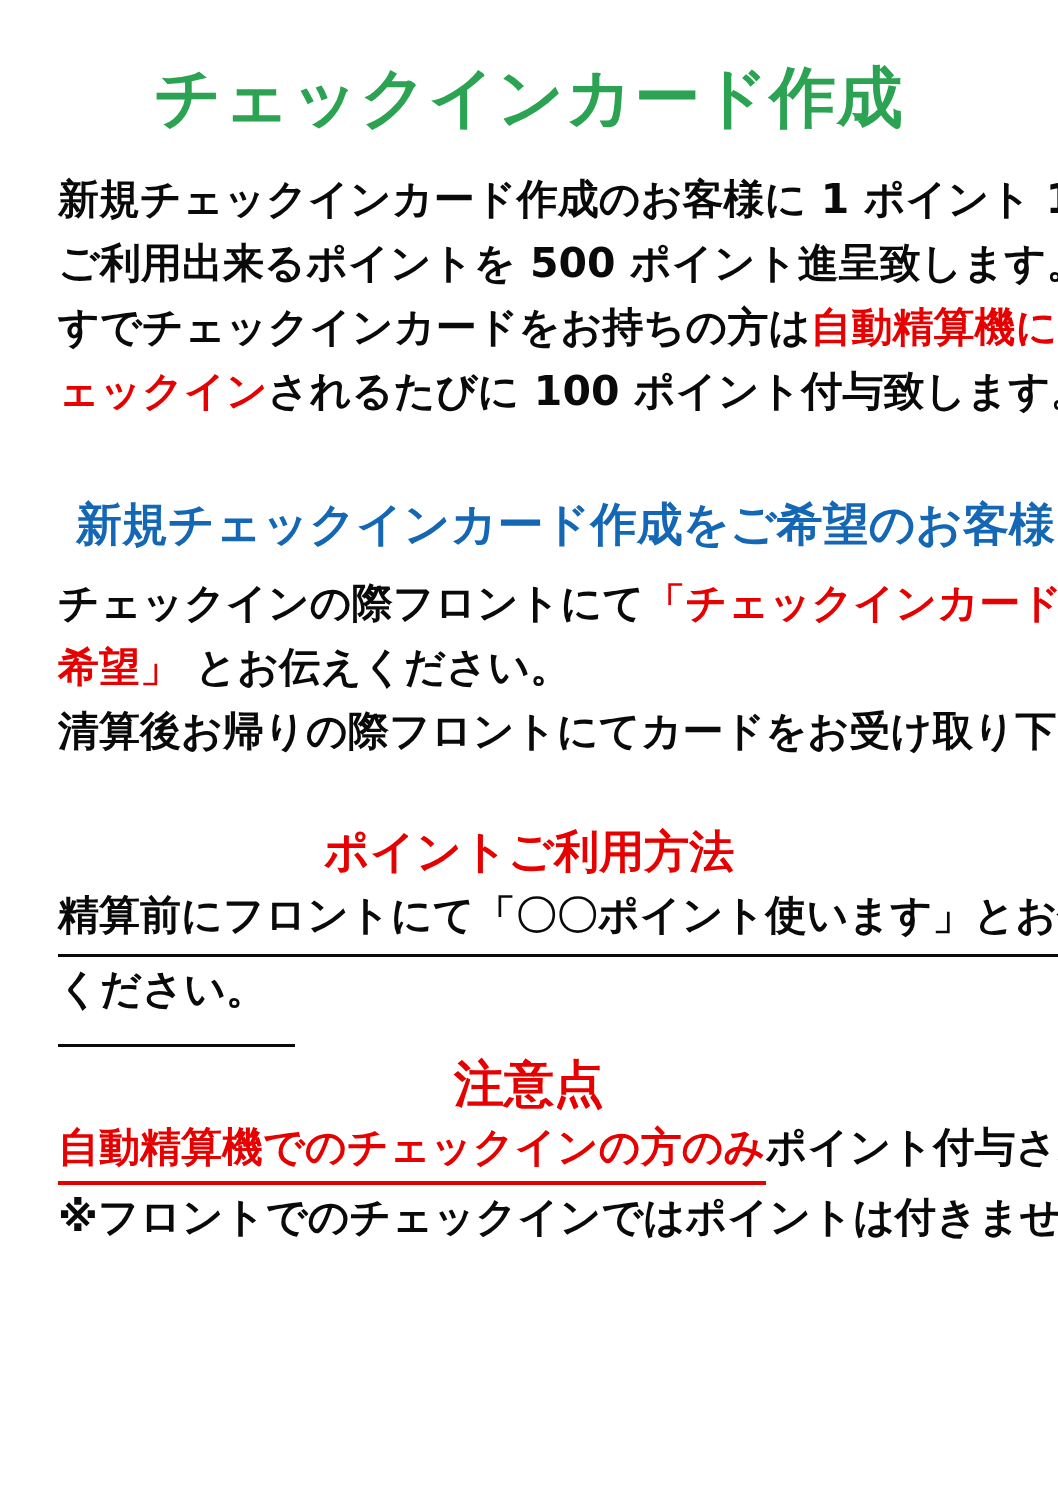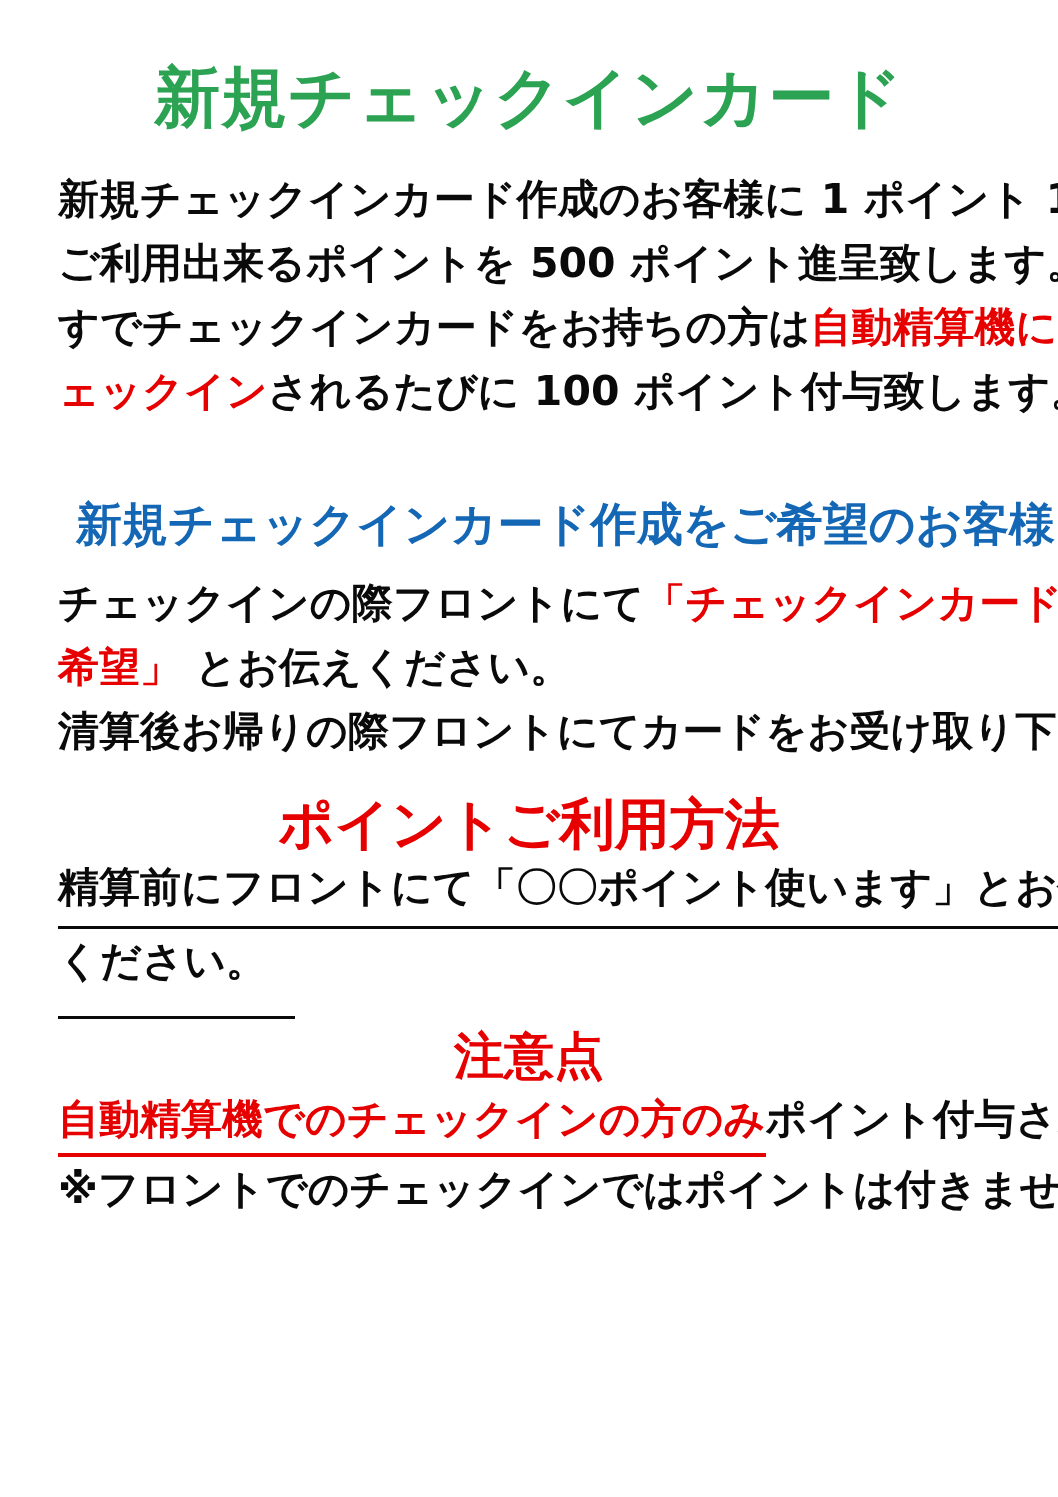--- a/index.html
+++ b/index.html
@@ -43,41 +43,41 @@
     margin:70px 58px 16px;
     padding-left:18px;
     color:var(--blue);
     font-size:46px;
     line-height:62px;
     white-space:nowrap;
   }
   .sec2-body{margin-top:4px;}
   
   .heading-red{
-    margin-top:30px;
+    margin-top:58px;
     text-align:center;
     color:var(--red);
-    font-size:55px;
+    font-size:45px;
     line-height:62px;
   }
   .heading-red.small-gap{margin-top:6px;font-size:50px;}
   
   .red{color:var(--red);}
   .u-black{border-bottom:3px solid var(--ink);padding-bottom:7px;}
   .u-black-ext{border-bottom:3px solid var(--ink);padding-bottom:23px;padding-right:28px;}
   .u-red{color:var(--red);border-bottom:4px solid var(--red);padding-bottom:2px;}
   .u-line{display:inline-block;}
 </style>
 </head>
 <body>
 
 <div class="poster">
 
   <div class="title">
-    <div class="line">新規チェックインカード</div>
+    <div class="line">チェックインカード作成</div>
   </div>
 
   <div class="para intro">
     <div class="line">新規チェックインカード作成のお客様に 1 ポイント 1 円で</div>
     <div class="line">ご利用出来るポイントを 500 ポイント進呈致します。</div>
     <div class="line"><span>すでチェックインカードをお持ちの方は</span><span class="red">自動精算機にてチ</span></div>
     <div class="line"><span class="red">ェックイン</span><span>されるたびに 100 ポイント付与致します。</span></div>
   </div>
 
   <div class="heading-blue">新規チェックインカード作成をご希望のお客様</div>

